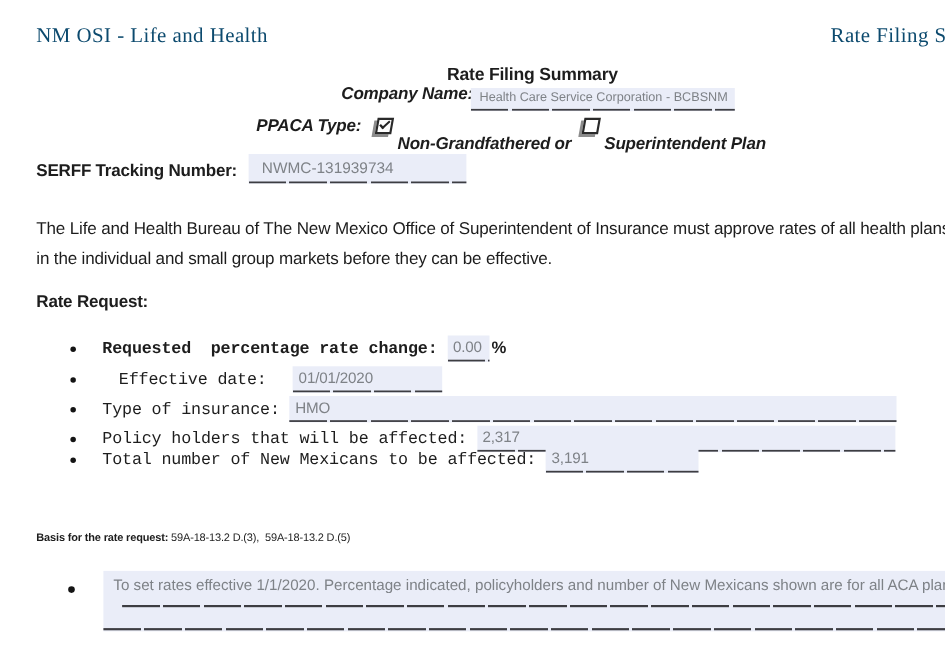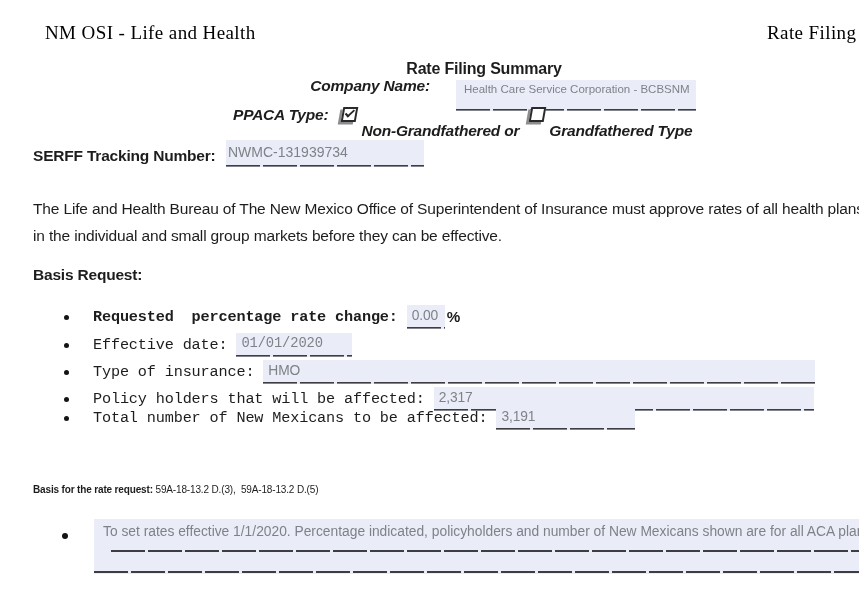--- a/index.html
+++ b/index.html
@@ -8,23 +8,22 @@
     width:859px;height:591px;
     overflow:hidden;
     background:#ffffff;
     font-family:"Liberation Sans",sans-serif;
     color:#1d1d1d;
   }
   
   .brand{
     position:absolute;top:22px;
     font-family:"Liberation Serif",serif;
-    font-size:19px;letter-spacing:.4px;color:#000000;
+    font-size:19px;letter-spacing:.4px;color:#0c4a6e;
     white-space:nowrap;
-    margin-left:12px;
   }
   .brand.left{left:33px;}
   .brand.right{left:755px;}
   
   .doc-title{
     position:absolute;left:0;top:60px;width:968px;
     text-align:center;font-weight:700;font-size:16px;letter-spacing:-.2px;
   }
   .company-label{
     position:absolute;left:0;top:77px;width:430px;
@@ -54,45 +53,45 @@
   .field{
     display:inline-block;box-sizing:border-box;
     background-color:#eaedf8;
     background-image:repeating-linear-gradient(90deg,#3d3d42 0 34px,rgba(0,0,0,0) 34px 37px);
     background-repeat:no-repeat;background-size:100% 1.6px;background-position:left bottom;
     color:#7e8287;white-space:nowrap;overflow:hidden;
   }
   
   .serff-label{position:absolute;left:33px;top:147px;font-weight:700;font-size:15.5px;letter-spacing:-.2px;}
   .serff-field{position:absolute;left:226px;top:140px;width:198px;height:27px;
-    font-size:14px;line-height:25px;padding-left:2px;}
-  .company-field{position:absolute;left:456px;top:80px;width:240px;height:31px;
+    font-size:14px;line-height:25px;padding-left:12px;}
+  .company-field{position:absolute;left:428px;top:80px;width:240px;height:21px;
     font-size:11.5px;line-height:19px;padding-left:8px;}
   
   .intro{position:absolute;left:33px;top:195px;width:838px;
     font-size:15.5px;line-height:27px;letter-spacing:-.15px;}
   
   .rr-head{position:absolute;left:33px;top:266px;font-weight:700;font-size:15.5px;letter-spacing:-.2px;}
   .bullet-row{
     position:absolute;left:64px;height:24px;
     display:flex;align-items:stretch;white-space:nowrap;
     font-size:15.2px;letter-spacing:-.15px;
   }
   .bullet-row .dot{width:5px;height:5px;border-radius:50%;background:#141414;align-self:center;margin-right:24px;flex:none;}
   .bullet-row .blabel{line-height:24px;white-space:pre-wrap;font-family:Liberation Mono, monospace;}
   .bullet-row .blabel.bold{font-weight:700;}
   .bullet-row .field{flex:none;margin-left:9px;height:24px;line-height:21px;font-size:13.8px;padding-left:5px;}
   .bullet-row .suffix{font-weight:700;line-height:24px;margin-left:2px;}
   .row-1{top:305px;}
-  .row-2{top:333px;}
+  .row-2{top:333px;gap:15px;}
   .row-3{top:360px;}
   .row-4{top:387px;}
   .row-5{top:406px;}
   .w-rate{width:38px;}
-  .w-date{width:116px;font-family:Liberation Mono, monospace;}
+  .w-date{width:136px;}
   .w-ins{width:552px;}
   .w-pol{width:380px;}
   .w-nm{width:139px;}
   
   .basis{position:absolute;left:33px;top:484px;font-size:10px;letter-spacing:-.15px;white-space:pre-wrap;text-align:center;}
   .basis .b{font-weight:700;}
   
   .exp-dot{position:absolute;left:62px;top:533px;width:6px;height:6px;border-radius:50%;background:#141414;}
   .exp-box{
     position:absolute;left:94px;top:519px;width:906px;height:55px;
@@ -118,29 +117,29 @@
   <div class="doc-title">Rate Filing Summary</div>
 
   <div class="company-label">Company Name:</div>
   <span class="field company-field">Health Care Service Corporation - BCBSNM</span>
 
   <div class="ppaca-row">
     <span class="lbl">PPACA Type:</span>
     <span class="cb checked"></span>
     <span class="opt">Non-Grandfathered or</span>
     <span class="cb cb2"></span>
-    <span class="opt">Grandfathered Type</span>
+    <span class="opt">Superintendent Plan</span>
   </div>
 
   <div class="serff-label">SERFF Tracking Number:</div>
   <span class="field serff-field">NWMC-131939734</span>
 
   <div class="intro">The Life and Health Bureau of The New Mexico Office of Superintendent of Insurance must approve rates of all health plans in the individual and small group markets before they can be effective.</div>
 
-  <div class="rr-head">Basis Request:</div>
+  <div class="rr-head">Rate Request:</div>
 
   <div class="bullet-row row-1">
     <span class="dot"></span>
     <span class="blabel bold">Requested  percentage rate change:</span>
     <span class="field w-rate">0.00</span>
     <span class="suffix">%</span>
   </div>
 
   <div class="bullet-row row-2">
     <span class="dot"></span>

